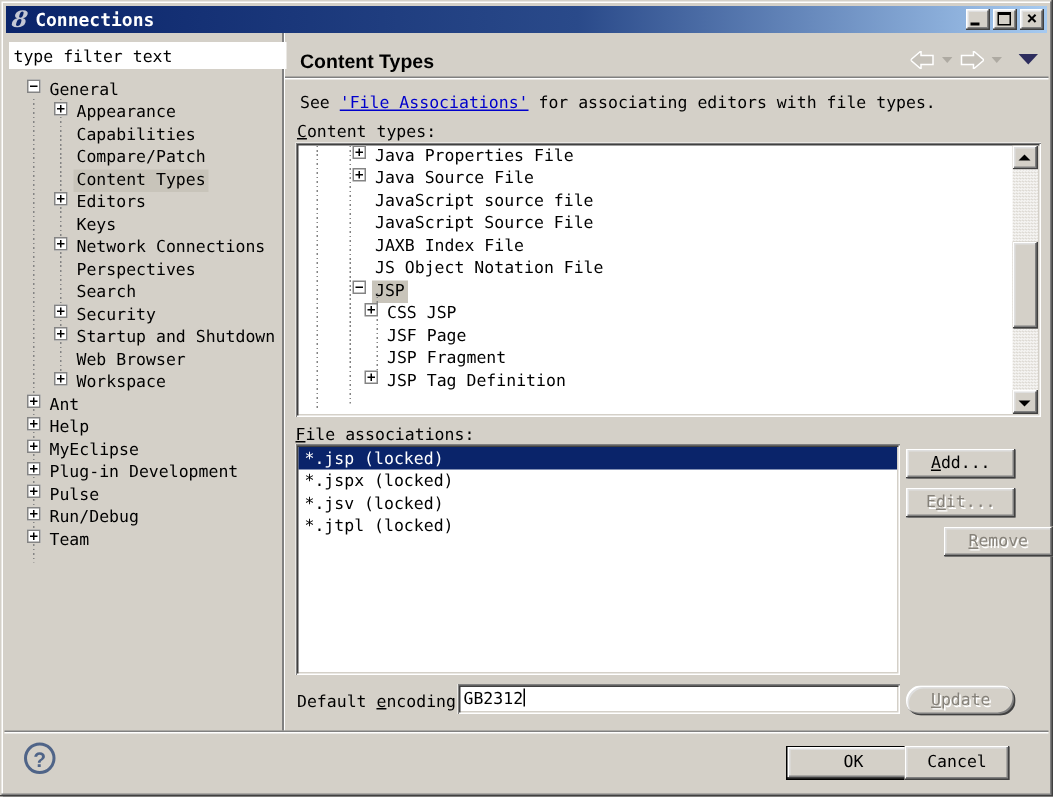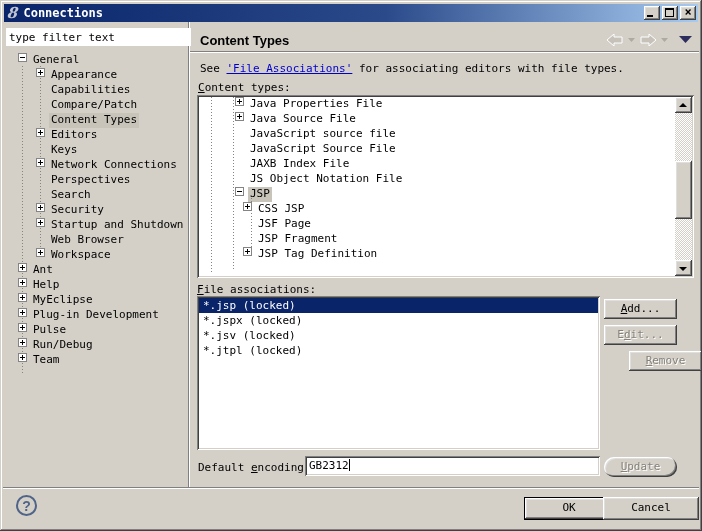--- a/index.html
+++ b/index.html
@@ -101,21 +101,21 @@
     padding:3px 3px 0 4px;white-space:nowrap;}
   .caret{display:inline-block;width:1px;height:12px;background:#000;vertical-align:-2px;}
   
   .help-btn{position:absolute;left:16px;top:495px;width:21px;height:21px;border-radius:50%;
     border:2px solid #4f6488;color:#4f6488;text-align:center;
     font:bold 14px/18px "Liberation Sans",sans-serif;background:transparent;}
   .btn-ok{left:490px;top:497px;width:90px;height:23px;line-height:21px;
     box-shadow:inset 0 0 0 1px #000,
                inset -2px -2px 0 #404040,inset 2px 2px 0 #fff,
                inset -3px -3px 0 #808080,inset 3px 3px 0 #dfdfdf;margin-left:34px;}
-  .btn-cancel{left:603px;top:497px;width:96px;height:23px;line-height:22px;}
+  .btn-cancel{left:603px;top:497px;width:70px;height:23px;line-height:22px;}
 </style>
 </head>
 <body>
 
 <div class="win">
 
   <div class="titlebar">
     <span class="title-icon">8</span>
     <span class="title-text">Connections</span>
     <span class="tb-btns">

